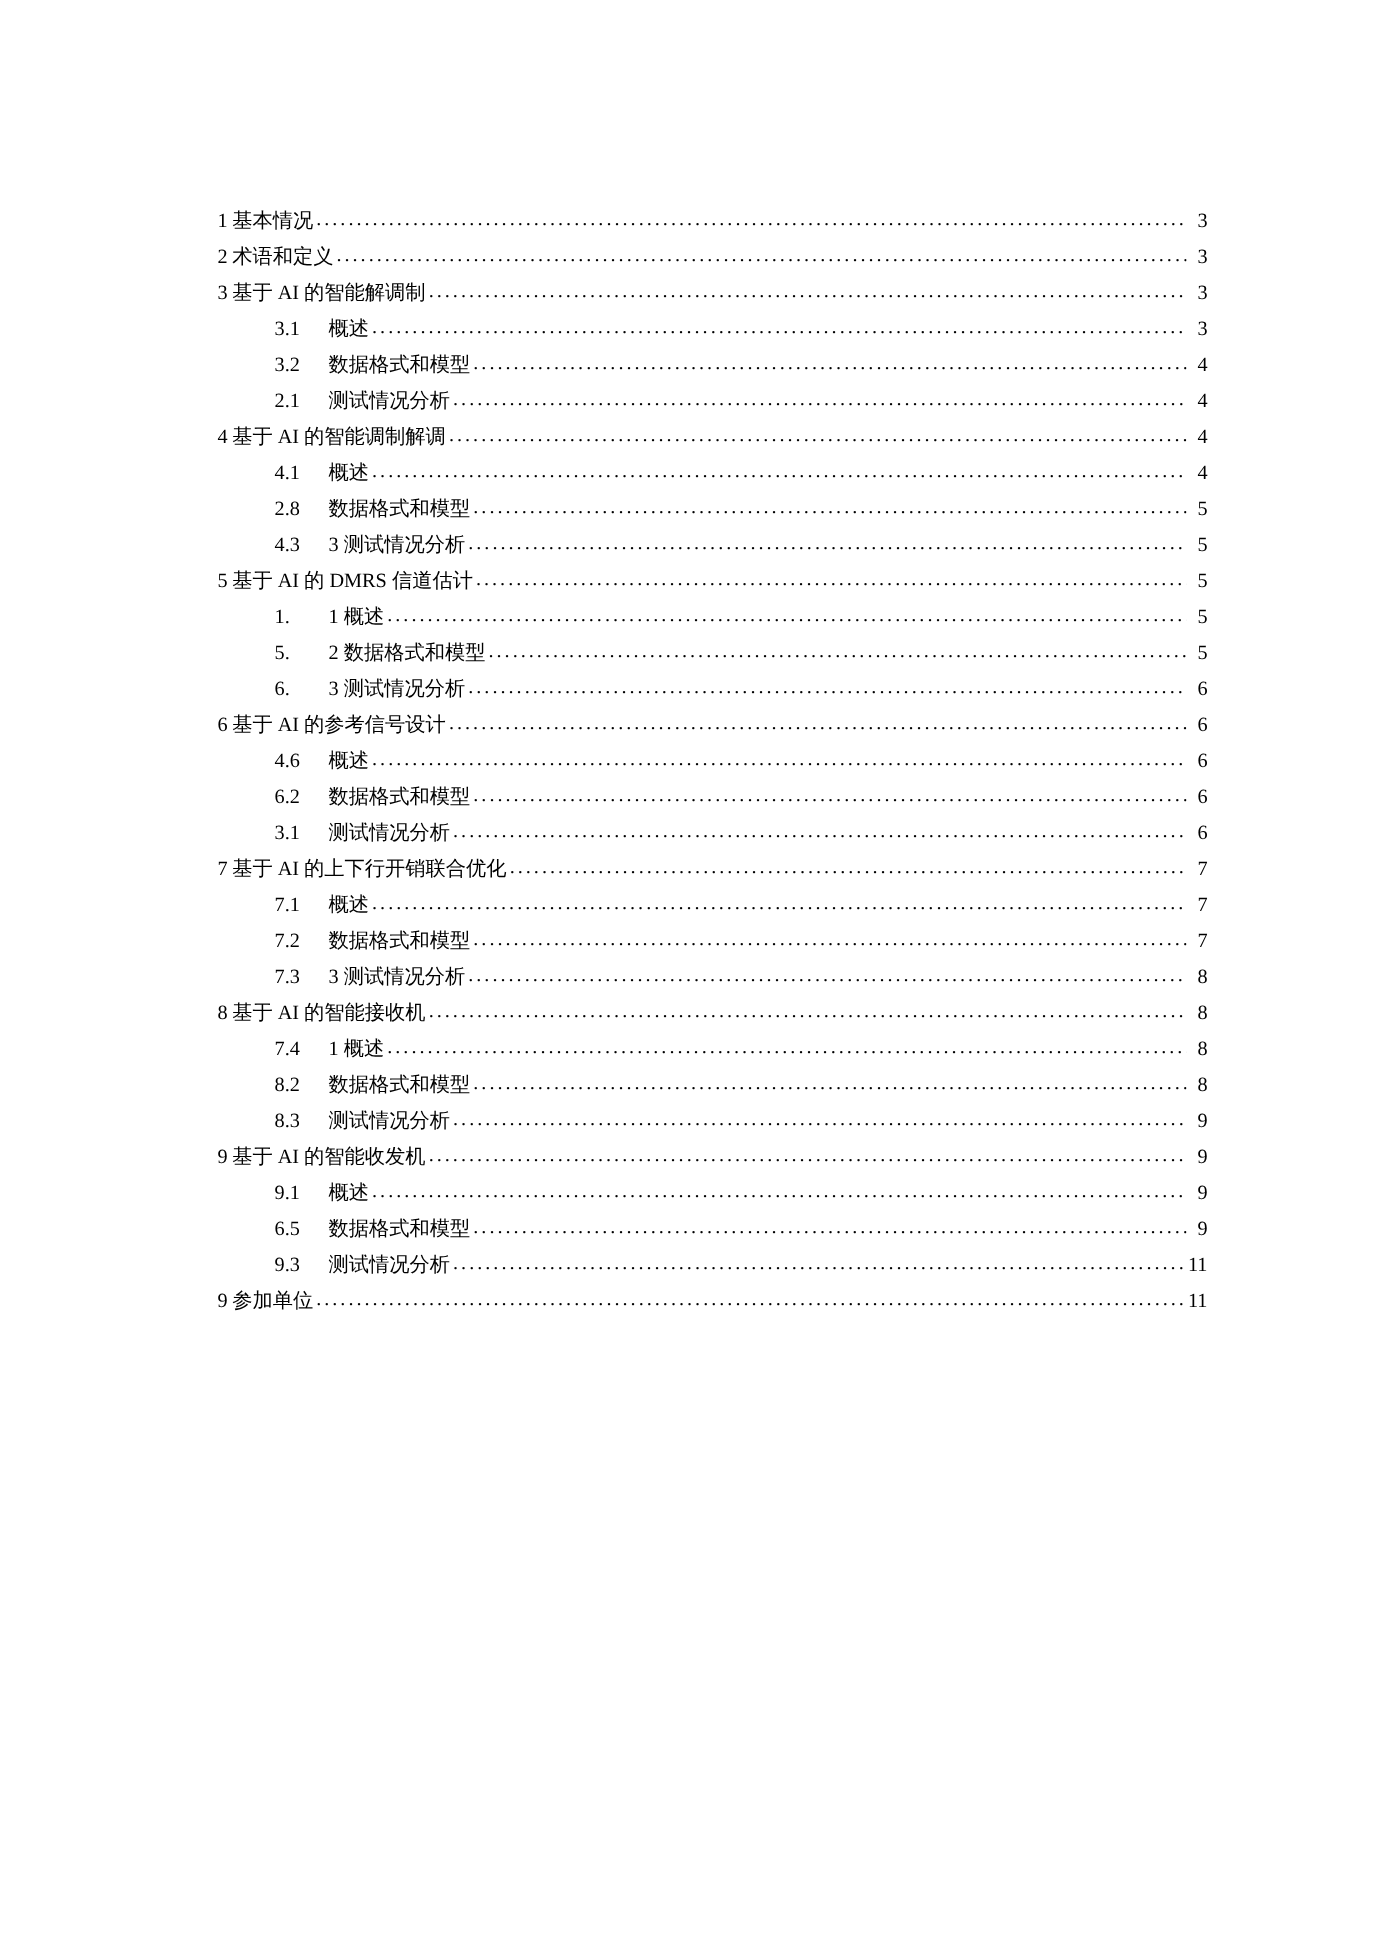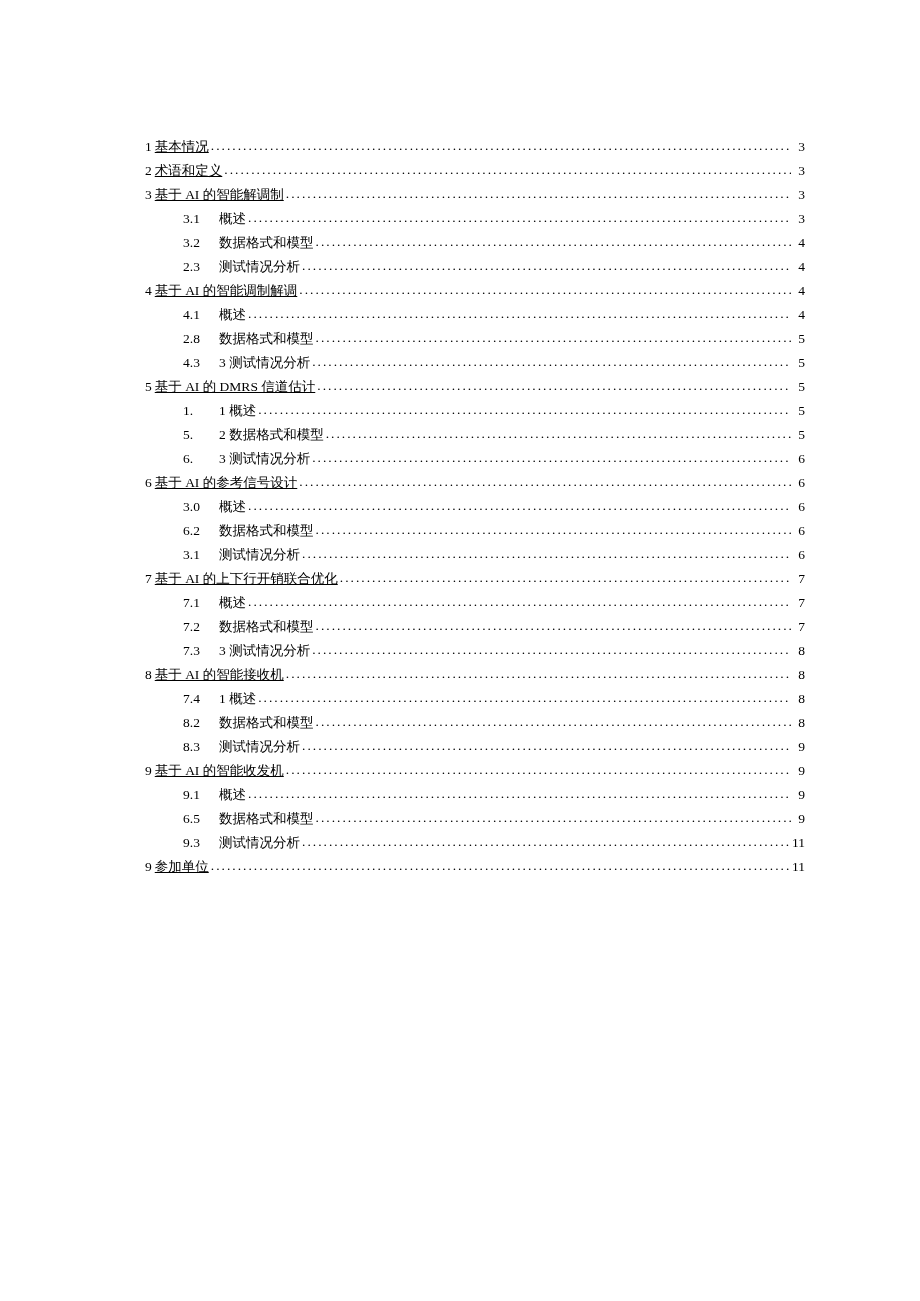--- a/index.html
+++ b/index.html
@@ -58,21 +58,20 @@
     .num-col {
       display: inline-block;
       min-width: 36px;
     }
     .num-col-dot {
       display: inline-block;
       min-width: 36px;
     }
     .space-before-title {
       padding-left: 2px;
-      text-decoration: underline;
     }
   </style>
 </head>
 <body>
 
 <div class="toc" id="toc-container">
     <div class="toc-row">
       <span class="toc-num level1">1</span>
       <span class="toc-title space-before-title"> 基本情况</span>
       <span class="toc-dots"></span>
@@ -96,21 +95,21 @@
       <span class="toc-dots"></span>
       <span class="toc-page">3</span>
     </div>
     <div class="toc-row indent2">
       <span class="num-col">3.2</span>
       <span class="toc-title">数据格式和模型 </span>
       <span class="toc-dots"></span>
       <span class="toc-page">4</span>
     </div>
     <div class="toc-row indent2">
-      <span class="num-col">2.3</span>
+      <span class="num-col">2.1</span>
       <span class="toc-title">测试情况分析 </span>
       <span class="toc-dots"></span>
       <span class="toc-page">4</span>
     </div>
     <div class="toc-row">
       <span class="toc-num level1">4</span>
       <span class="toc-title space-before-title"> 基于 AI 的智能调制解调</span>
       <span class="toc-dots"></span>
       <span class="toc-page">4</span>
     </div>
@@ -156,21 +155,21 @@
       <span class="toc-dots"></span>
       <span class="toc-page">6</span>
     </div>
     <div class="toc-row">
       <span class="toc-num level1">6</span>
       <span class="toc-title space-before-title"> 基于 AI 的参考信号设计</span>
       <span class="toc-dots"></span>
       <span class="toc-page">6</span>
     </div>
     <div class="toc-row indent2">
-      <span class="num-col">3.0</span>
+      <span class="num-col">4.6</span>
       <span class="toc-title">概述 </span>
       <span class="toc-dots"></span>
       <span class="toc-page">6</span>
     </div>
     <div class="toc-row indent2">
       <span class="num-col">6.2</span>
       <span class="toc-title">数据格式和模型 </span>
       <span class="toc-dots"></span>
       <span class="toc-page">6</span>
     </div>

